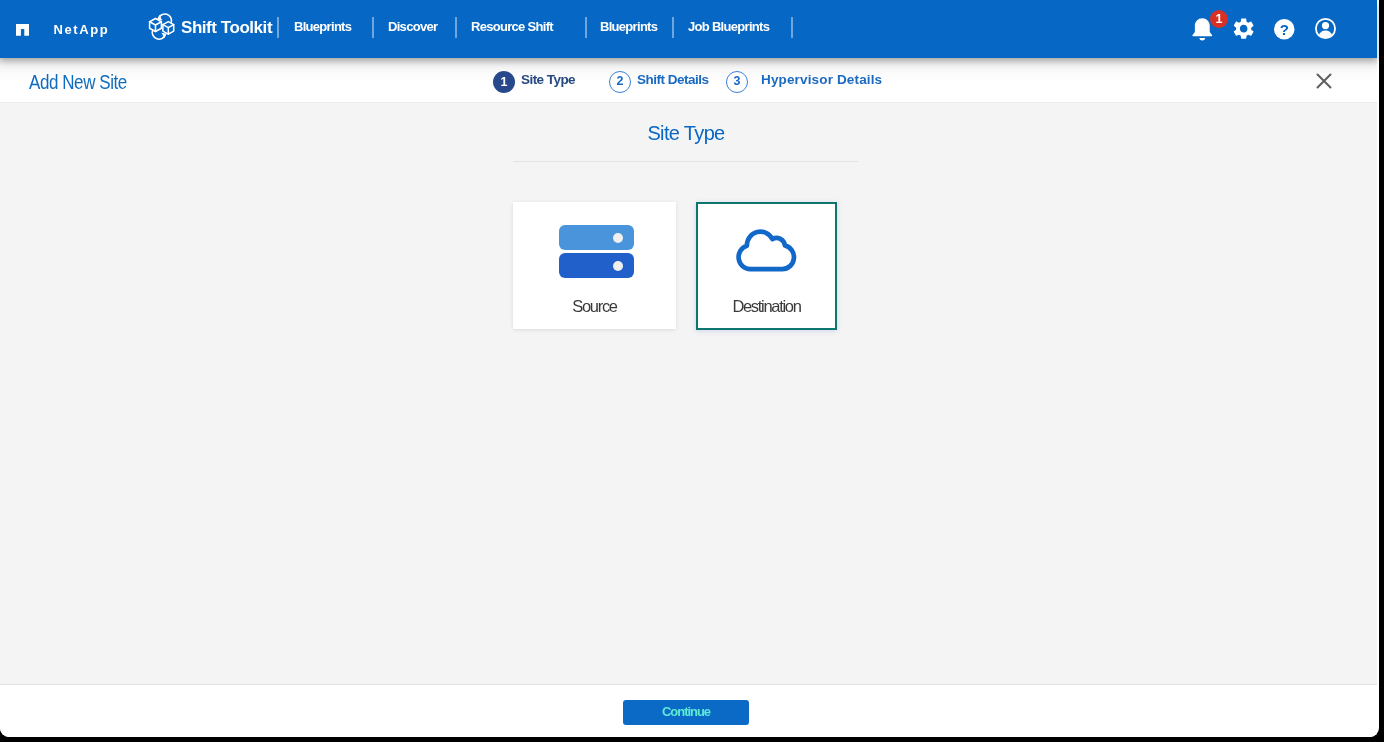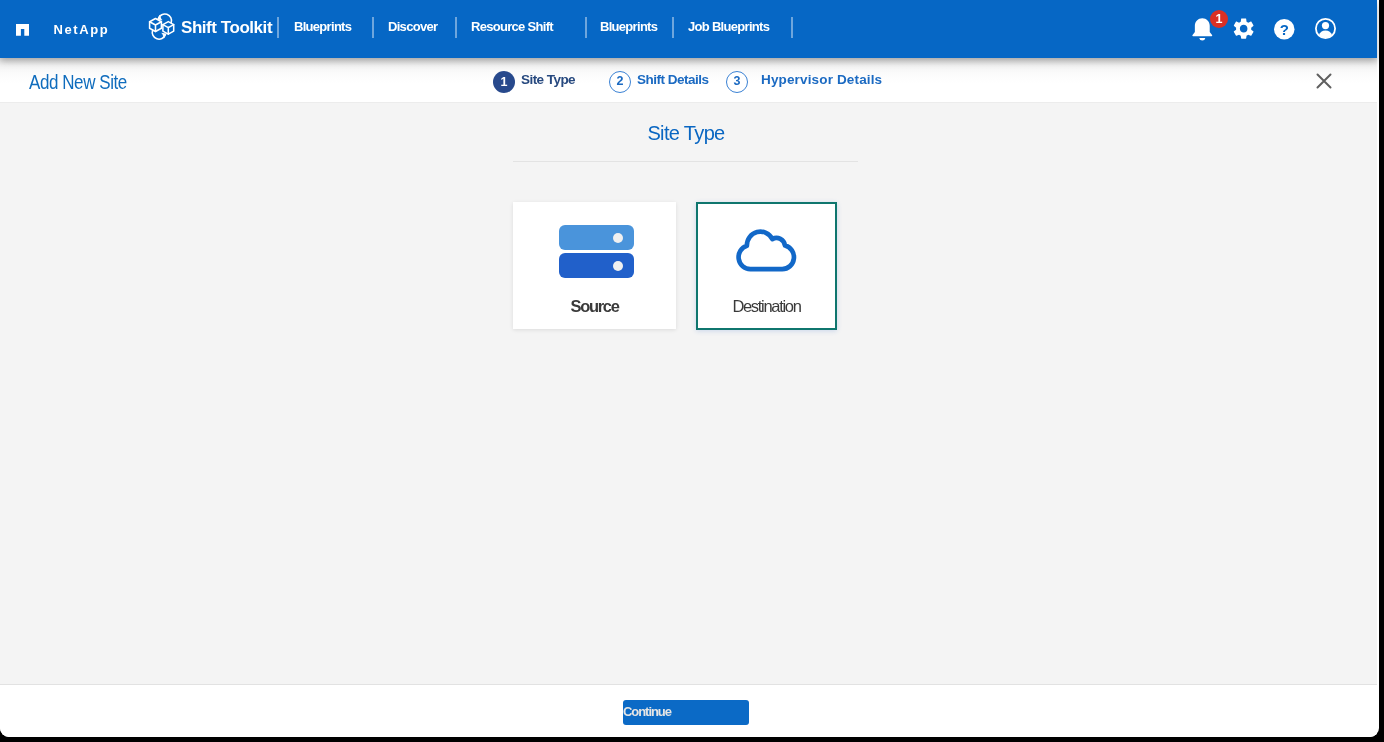--- a/index.html
+++ b/index.html
@@ -35,36 +35,36 @@
 .steplabel { position:absolute; top:17px; font-size:13.5px; font-weight:bold; white-space:nowrap;
   line-height:10px; }
 
 
 .main { position:absolute; left:0; top:103px; width:1377px; height:581px; background:#f4f4f4; }
 .sitetype-h { position:absolute; left:0; top:19px; width:1372px; text-align:center;
   font-size:20px; color:#0966c2; letter-spacing:-0.65px; }
 .hline { position:absolute; left:513px; top:58px; width:345px; height:1px; background:#e3e3e3; }
 .card { position:absolute; top:99px; width:163px; height:127px; background:#fff;
   box-shadow:0 1px 4px rgba(0,0,0,0.10); }
-.card.src { left:513px;font-weight:bold; }
+.card.src { left:513px; }
 .card.dst { left:696px; width:141px; height:128px; border:2px solid #0f766e;
   box-shadow:0 1px 5px rgba(40,100,200,0.2); }
 .cardlabel { position:absolute; left:0; width:100%; text-align:center;
   font-size:16.5px; color:#3a3a3a; letter-spacing:-1.3px; line-height:12.5px; }
 
 .bar { position:absolute; left:46px; width:75px; height:25px; border-radius:6px; }
 .bar.t { top:23px; background:#4a94db; }
 .bar.b { top:51px; background:#2160ca; }
 .dot { position:absolute; left:100px; width:10px; height:10px; border-radius:50%; background:#f0f0f0; }
 
 
 .footer { position:absolute; left:0; top:684px; width:1377px; height:53px; background:#fff;
   border-top:1px solid #e2e2e2; }
 .btn { position:absolute; left:623px; top:14.5px; width:126px; height:25px; background:#0b6ac6;
-  border-radius:3px; color:#e5e5e5; font-size:13px; font-weight:bold; text-align:left;
+  border-radius:3px; color:#5eead4; font-size:13px; font-weight:bold; text-align:center;
   line-height:23px; letter-spacing:-1.05px; }
 </style>
 </head>
 <body>
 <div class="window">
 
   <div class="nav">
 
     <svg style="left:16px; top:23.6px;" width="13" height="11.8" viewBox="0 0 13 11.8">
       <path d="M0 0 H13 V11.8 H8.3 V4.9 H4.9 V11.8 H0 Z" fill="#ffffff"></path>

